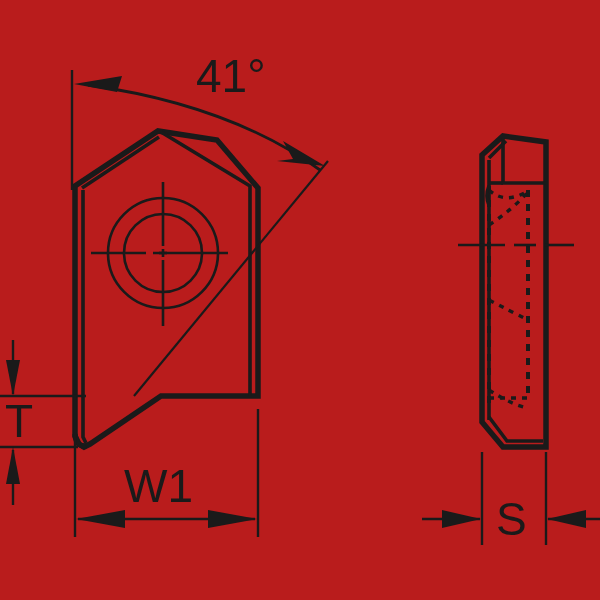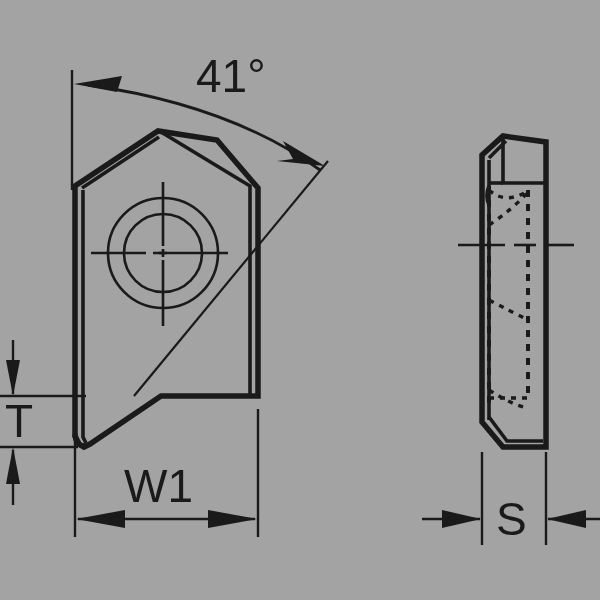--- a/index.html
+++ b/index.html
@@ -10,21 +10,21 @@
   body {
     width: 600px;
     height: 600px;
     font-family: "Liberation Sans", sans-serif;
     overflow: hidden;
   }
   #drawing-root {
     position: relative;
     width: 600px;
     height: 600px;
-    background: #a3a3a3;
+    background: #b91c1c;
   }
   svg#technical-drawing {
     display: block;
     width: 600px;
     height: 600px;
   }
   .dim-text {
     font-family: "Liberation Sans", sans-serif;
     font-size: 46px;
     fill: #1a1a1a;

